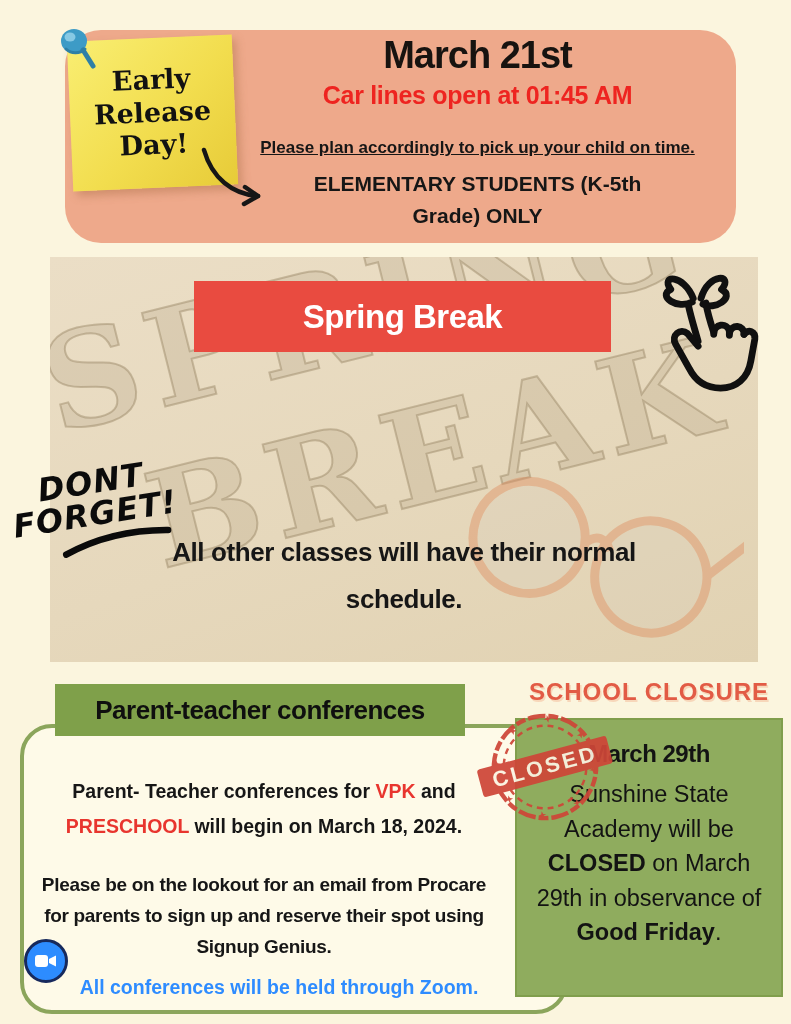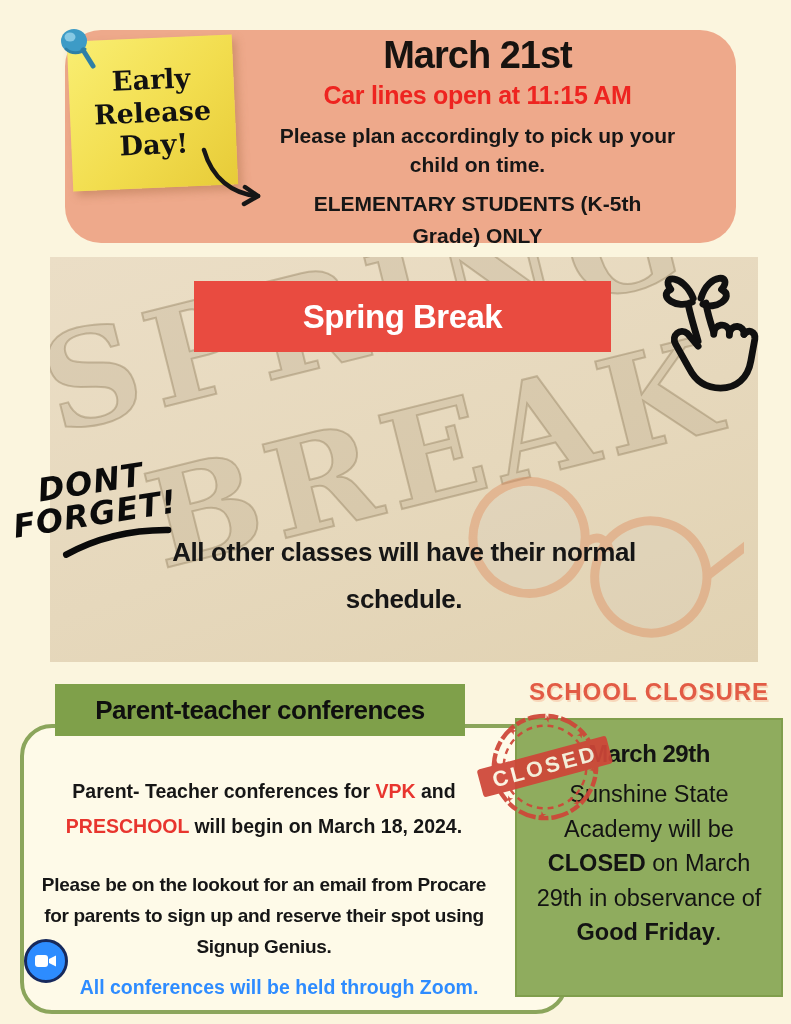--- a/index.html
+++ b/index.html
@@ -10,21 +10,21 @@
     font-family:"Liberation Sans", sans-serif;
     color:#161616;
     overflow:hidden;
   }
   
   .peach-panel{ position:absolute; left:65px; top:30px; width:671px; height:213px;
     background:#eea98b; border-radius:36px; }
   .peach-content{ position:absolute; left:160px; top:4px; width:505px; text-align:center; }
   .er-title{ font-size:38px; font-weight:800; letter-spacing:-1px; color:#171310; }
   .er-car{ font-size:25px; font-weight:800; color:#ee2420; margin-top:4px; letter-spacing:-0.3px;}
-  .er-plan{ font-size:21px; font-weight:700; margin-top:11px; line-height:1.4; padding:0 32px; }
+  .er-plan{ font-size:17px; font-weight:700; margin-top:26px; line-height:1.4; padding:0 32px;text-decoration:underline; }
   .er-elem{ font-size:21px; font-weight:800; margin-top:8px; line-height:1.55; padding:0 62px; }
   
   .sticky-note{ position:absolute; left:70px; top:38px; width:165px; height:150px;
     transform:rotate(-2.5deg);
     background:linear-gradient(135deg,#f9ee72 0%,#f2dd4e 55%,#e7cb38 100%);
     box-shadow:4px 5px 8px rgba(170,110,70,.45);
     display:flex; align-items:center; justify-content:center; text-align:center; z-index:3; }
   .note-text{ font-family:"DejaVu Serif", serif; font-weight:700; font-size:27px;
     line-height:1.22; color:#121212; white-space:pre-line; }
   .pushpin{ position:absolute; left:56px; top:26px; width:46px; height:48px; z-index:4; }
@@ -82,21 +82,21 @@
   .closure-text b{ font-weight:700; }
   .closed-stamp{ position:absolute; left:486px; top:708px; width:118px; height:118px;
     transform:rotate(-12deg); z-index:4; opacity:.93; overflow:visible; }
 </style>
 </head>
 <body>
 
 <div class="peach-panel">
   <div class="peach-content">
     <div class="er-title">March 21st</div>
-    <div class="er-car">Car lines open at 11:15 AM</div>
+    <div class="er-car">Car lines open at 01:45 AM</div>
     <div class="er-plan">Please plan accordingly to pick up your child on time.</div>
     <div class="er-elem">ELEMENTARY STUDENTS (K-5th Grade) ONLY</div>
   </div>
 </div>
 
 <div class="sticky-note">
   <div class="note-text">Early
 Release
 Day!</div>
 </div>

